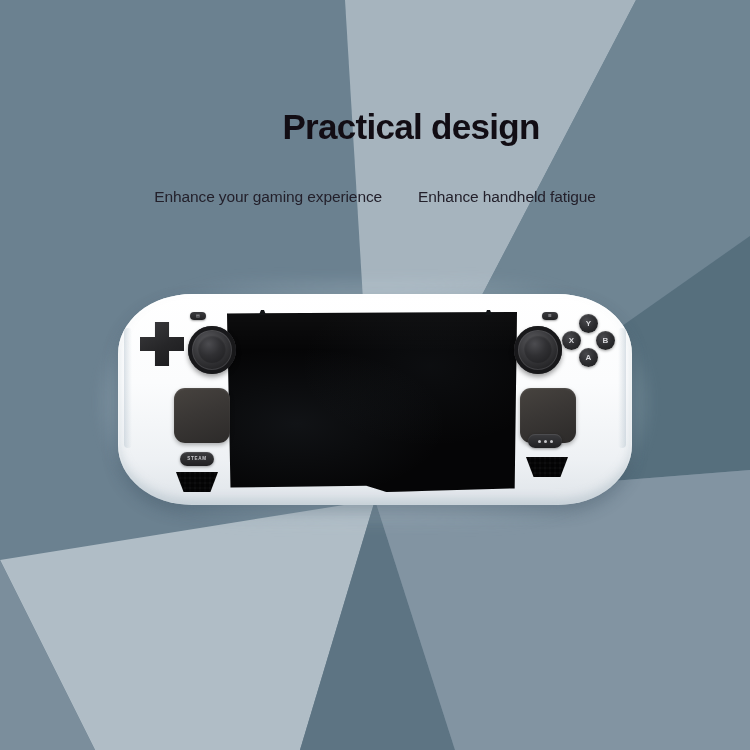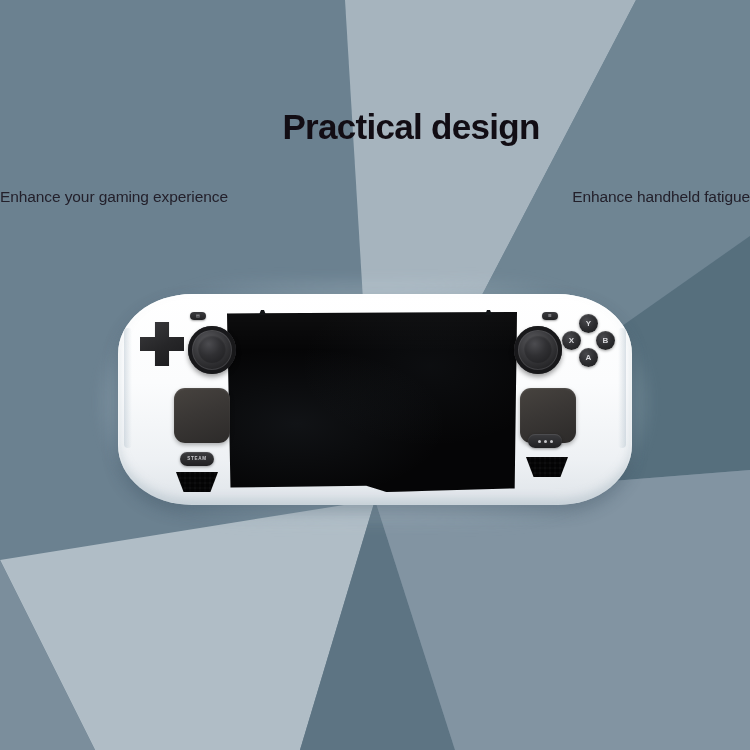--- a/index.html
+++ b/index.html
@@ -39,21 +39,21 @@
     color: #120d14;
     line-height: 1.1;
     padding-left: 36px;
   }
   .subline-row {
     position: absolute;
     left: 0;
     top: 188px;
     width: 750px;
     display: flex;
-    justify-content: space-between;
+    justify-content: center;
     align-items: baseline;
     gap: 36px;
   }
   .subline {
     font-size: 15.5px;
     font-weight: 500;
     color: #23202b;
     letter-spacing: -0.1px;
     white-space: nowrap;
   }

